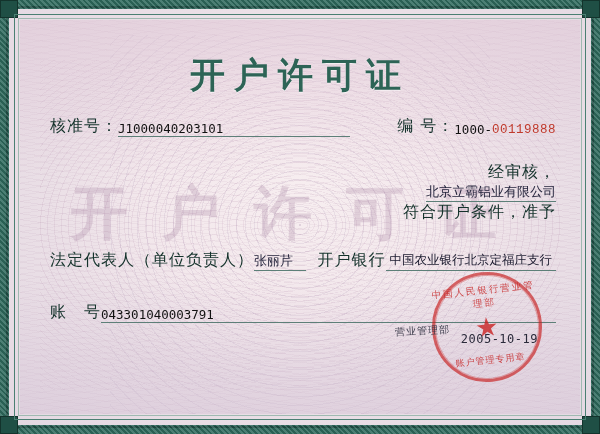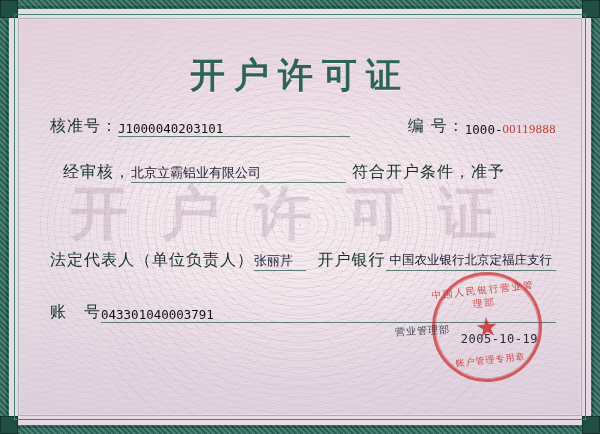--- a/index.html
+++ b/index.html
@@ -186,28 +186,28 @@
     flex: 1;
     height: 14px;
     display: flex;
     align-items: flex-end;
     justify-content: flex-start;
   }
 
   
   #row-approval { left: 24px; top: 92px; width: 300px; }
   #row-number   { right: 18px; top: 92px; }
-  #row-body1    { left: 37px; top: 138px; right: 18px; }
+  #row-body1    { left: 44px; top: 138px; right: 18px; flex-direction: column; }
   #row-body2    { left: 24px; top: 180px; right: 18px; }
   #row-legal    { left: 24px; top: 226px; right: 18px; text-align: right; }
   #row-account  { left: 24px; top: 278px; right: 18px; }
 
   .num-red {
     color: #c0392b;
-    font-family: Liberation Serif, serif;
+    font-family: Liberation Mono, monospace;
     font-size: 12.5px;
     letter-spacing: 0.5px;
   }
   .num-black {
     font-family: "DejaVu Sans Mono", monospace;
     font-size: 12.5px;
     color: #111;
   }
 
   .handwrite {

